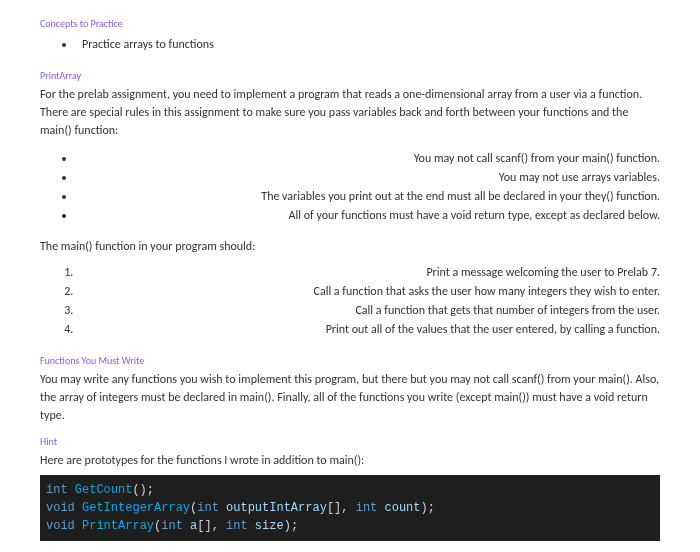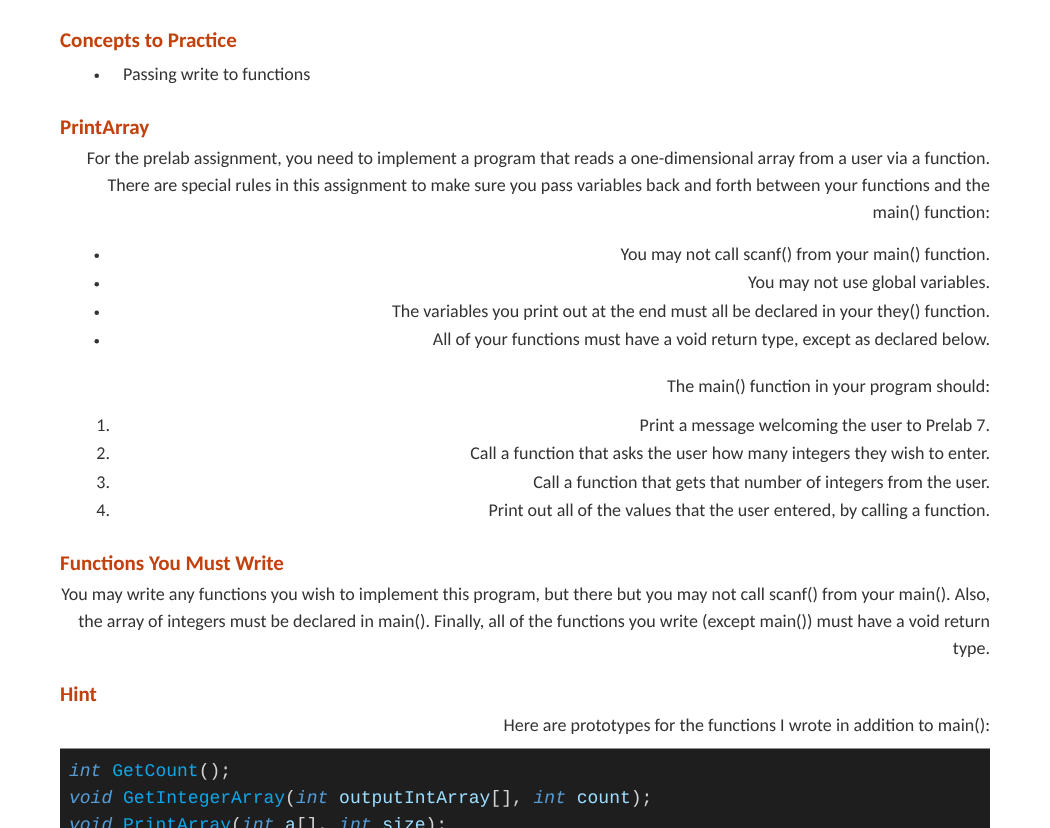--- a/index.html
+++ b/index.html
@@ -10,33 +10,32 @@
     body {
       font-family: Calibri, "Segoe UI", Arial, sans-serif;
       background: #ffffff;
       width: 700px;
       padding: 16px 40px 40px 40px;
       color: #333;
       font-size: 12px;
       line-height: 1.5;
     }
     .section-heading {
-      color: #c2410c;
-      font-size: 14px;
-      font-weight: bold;
+      color: #8b5cf6;
+      font-size: 10px;
+      font-weight: normal;
       margin-top: 10px;
       margin-bottom: 2px;
     }
     .first-heading {
       margin-top: 0;
     }
     .body-text {
       color: #333;
       margin-bottom: 4px;
-      text-align: right;
     }
     ul.bullets {
       list-style: disc;
       margin-left: 36px;
       padding: 2px 0 4px 0;
     }
     ul.bullets li {
       margin-bottom: 1px;
       padding-left: 6px;
     }
@@ -52,38 +51,38 @@
     .code-block {
       background: #1e1e1e;
       color: #d4d4d4;
       font-family: Consolas, "Courier New", monospace;
       font-size: 12px;
       padding: 6px 6px;
       margin-top: 6px;
       line-height: 1.5;
       white-space: pre;
     }
-    .kw-type { color: #569cd6; font-style: italic; }
+    .kw-type { color: #569cd6; }
     .kw-func { color: #0ea5e9; }
     .kw-var { color: #9cdcfe; }
     .kw-plain { color: #d4d4d4; }
   </style>
 </head>
 <body>
 
 <h3 class="section-heading first-heading">Concepts to Practice</h3>
 <ul class="bullets">
-  <li>Passing write to functions</li>
+  <li>Practice arrays to functions</li>
 </ul>
 
 <h3 class="section-heading">PrintArray</h3>
 <p class="body-text">For the prelab assignment, you need to implement a program that reads a one-dimensional array from a user via a function.  There are special rules in this assignment to make sure you pass variables back and forth between your functions and the main() function:</p>
 <ul class="bullets" style="margin-top:8px;margin-bottom:8px;text-align:right;">
   <li>You may not call scanf() from your main() function.</li>
-  <li>You may not use global variables.</li>
+  <li>You may not use arrays variables.</li>
   <li>The variables you print out at the end must all be declared in your they() function.</li>
   <li>All of your functions must have a void return type, except as declared below.</li>
 </ul>
 <p class="body-text">The main() function in your program should:</p>
 <ol class="numbered" style="margin-top:6px;margin-bottom:6px;">
   <li>Print a message welcoming the user to Prelab 7.</li>
   <li>Call a function that asks the user how many integers they wish to enter.</li>
   <li>Call a function that gets that number of integers from the user.</li>
   <li>Print out all of the values that the user entered, by calling a function.</li>
 </ol>

